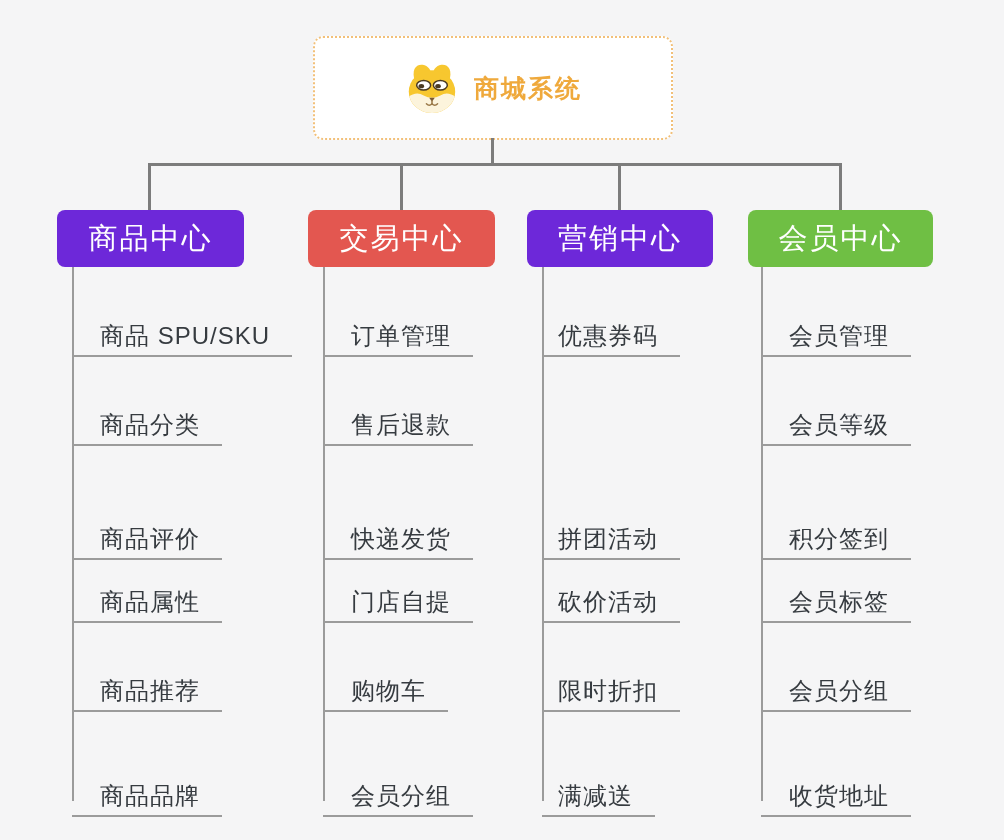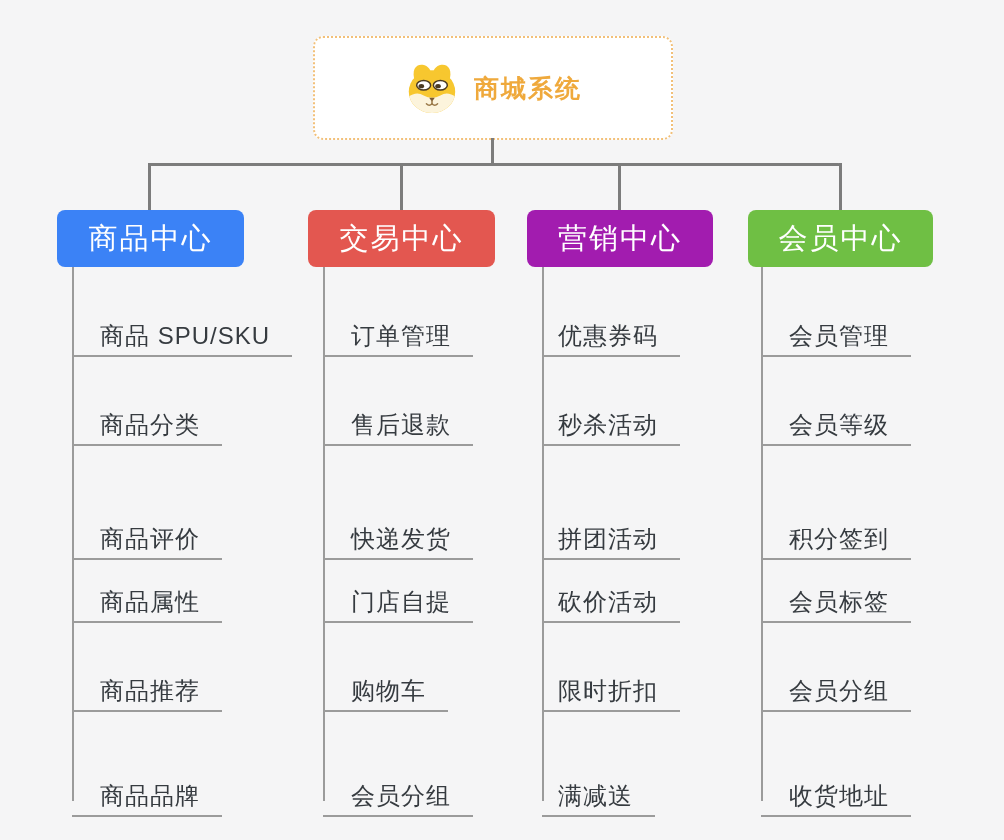--- a/index.html
+++ b/index.html
@@ -39,23 +39,23 @@
   .drop-3{left:618px;}
   .drop-4{left:839px;}
   
   .branch{
     position:absolute;top:210px;height:57px;
     border-radius:8px;
     display:flex;align-items:center;justify-content:center;
     color:#ffffff;font-size:29px;font-weight:500;letter-spacing:2px;
     white-space:nowrap;
   }
-  .branch-1{left:57px;width:187px;background:#3b82f6;}
+  .branch-1{left:57px;width:187px;background:#6d28d9;}
   .branch-2{left:308px;width:187px;background:#E35750;}
-  .branch-3{left:527px;width:186px;background:#a21caf;}
+  .branch-3{left:527px;width:186px;background:#6d28d9;}
   .branch-4{left:748px;width:185px;background:#6FBF44;}
   
   .vline{
     position:absolute;top:267px;height:534px;width:2px;
     background:#9B9B9B;
   }
   .vline-1{left:72px;}
   .vline-2{left:323px;}
   .vline-3{left:542px;}
   .vline-4{left:761px;}
@@ -147,21 +147,20 @@
   <div class="leaf col-1 row-6">商品品牌</div>
 
   <div class="leaf col-2 row-1">订单管理</div>
   <div class="leaf col-2 row-2">售后退款</div>
   <div class="leaf col-2 row-3">快递发货</div>
   <div class="leaf col-2 row-4">门店自提</div>
   <div class="leaf col-2 row-5">购物车</div>
   <div class="leaf col-2 row-6">会员分组</div>
 
   <div class="leaf col-3 row-1">优惠券码</div>
-  <div class="leaf col-3 row-2">秒杀活动</div>
   <div class="leaf col-3 row-3">拼团活动</div>
   <div class="leaf col-3 row-4">砍价活动</div>
   <div class="leaf col-3 row-5">限时折扣</div>
   <div class="leaf col-3 row-6">满减送</div>
 
   <div class="leaf col-4 row-1">会员管理</div>
   <div class="leaf col-4 row-2">会员等级</div>
   <div class="leaf col-4 row-3">积分签到</div>
   <div class="leaf col-4 row-4">会员标签</div>
   <div class="leaf col-4 row-5">会员分组</div>

